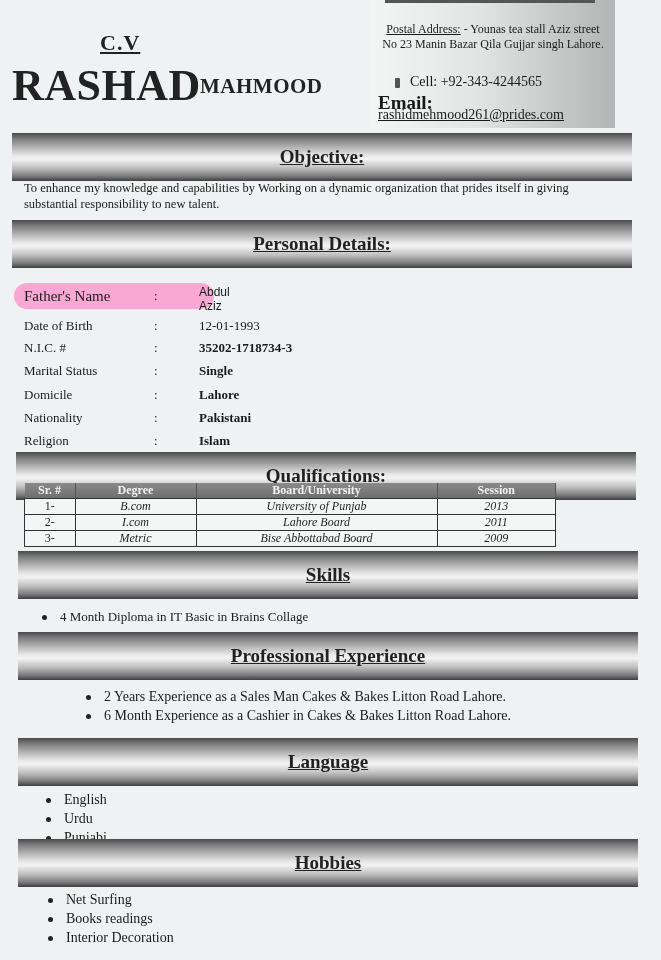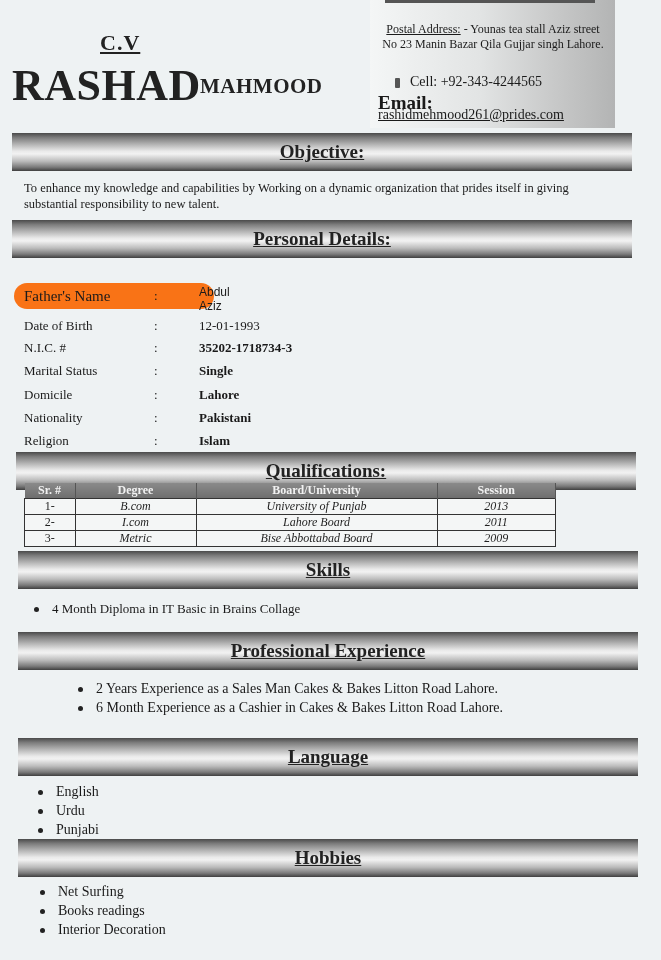--- a/index.html
+++ b/index.html
@@ -72,21 +72,21 @@
       font-size: 19px; font-weight: bold; color: #1a1a1a;
     }
     .email-val {
       left: 378px; top: 107px;
       font-size: 14px; color: #1a1a1a;
       text-decoration: underline;
     }
 
     
     .banner {
-      left: 12px; width: 620px; height: 38px;
+      left: 12px; width: 620px; height: 48px;
       background: linear-gradient(180deg,
         #4a4a4a 0%, #7c7c7c 12%, #b4b4b4 30%,
         #eaeaea 48%, #f2f2f2 55%, #bcbcbc 74%,
         #7a7a7a 90%, #3f3f3f 100%);
       display: flex; align-items: center; justify-content: center;
     }
     .banner-title {
       font-size: 19px; font-weight: bold;
       text-decoration: underline;
       color: #222;
@@ -102,21 +102,21 @@
 
     .detail-row {
       left: 24px; width: 400px; height: 22px;
       font-size: 13px; color: #1a1a1a;
     }
     .detail-row .k { position: absolute; left: 0; top: 0; }
     .detail-row .c { position: absolute; left: 130px; top: 0; }
     .detail-row .v { position: absolute; left: 175px; top: 0; }
     .detail-row.father {
       left: 14px; width: 200px;
-      background: #f97316;
+      background: #f9a8d4;
       height: 26px;
       border-radius: 13px;
     }
     .detail-row.father .k { left: 10px; top: 5px; font-size: 15px; }
     .detail-row.father .c { left: 140px; top: 5px; }
     .detail-row.father .v { left: 185px; top: 2px; font-family: "Liberation Sans", sans-serif; font-size: 12px; }
 
     
     .qtable {
       left: 24px; top: 483px;
@@ -135,21 +135,21 @@
     .qtable td {
       height: 15px; padding: 0;
       border: 1px solid #333;
       text-align: center;
       font-style: italic;
       background: #f4f6f6;
     }
     .qtable td.sr { font-style: normal; }
 
     ul.bullets {
-      margin: 4px; padding: 0;
+      margin: 12px; padding: 0;
       list-style: none;
     }
     ul.bullets li {
       position: relative;
       padding-left: 24px;
       font-size: 14px;
       line-height: 19px;
       color: #1a1a1a;
     }
     ul.bullets li::before {

